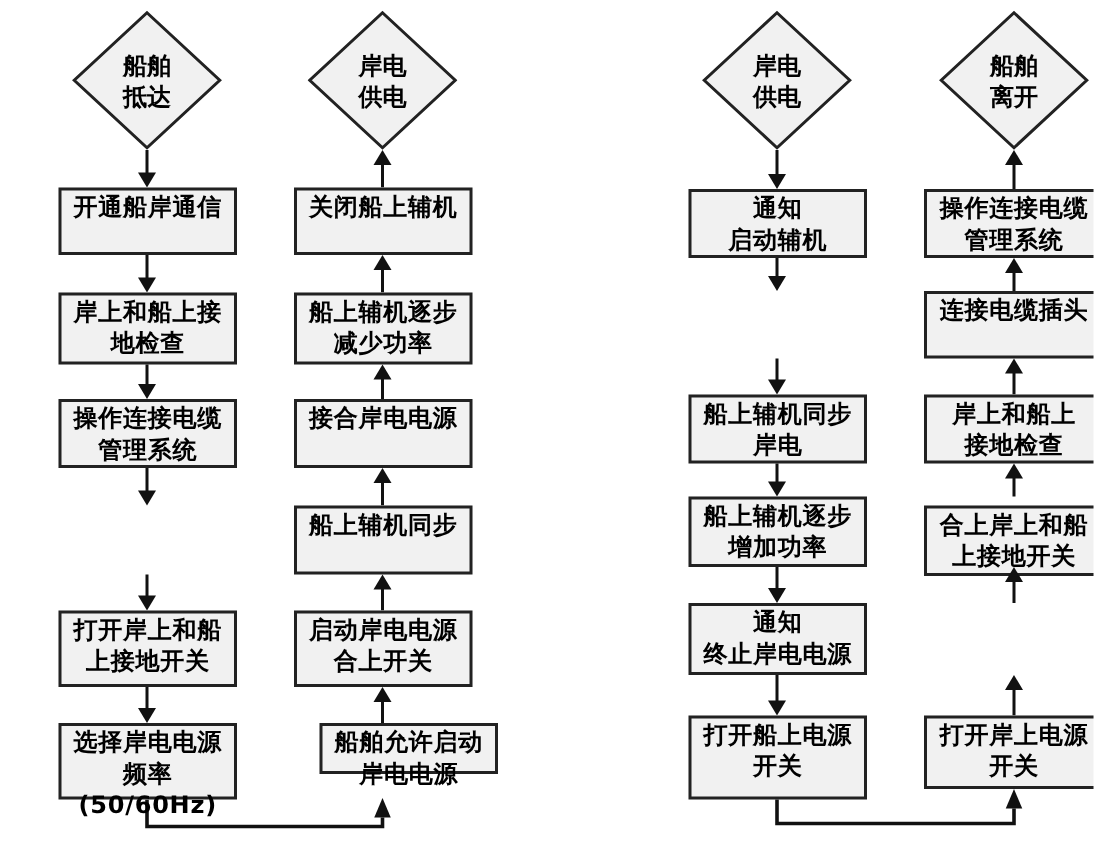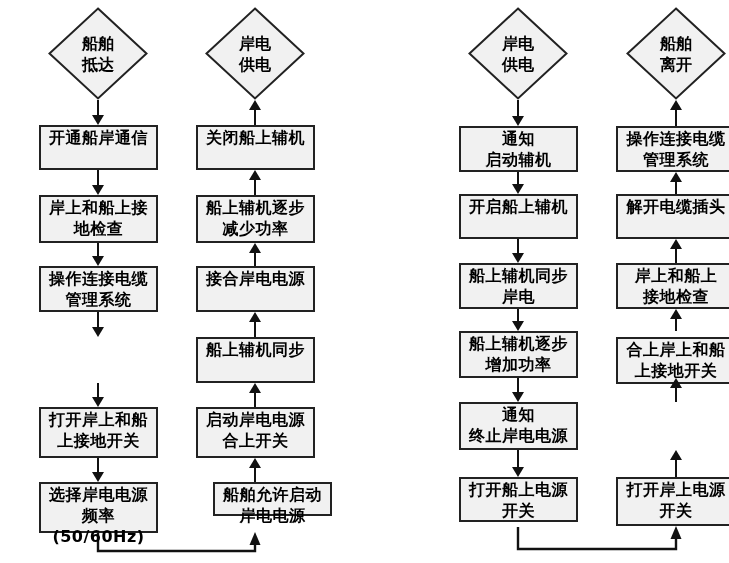--- a/index.html
+++ b/index.html
@@ -181,23 +181,20 @@
   <div class="arrow down" style="left:496px;top:100px;height:26px">
       <span class="shaft"></span>
     </div>
   <div class="pbox" style="left:443px;top:126px;width:119px;height:46px">
       <span>通知
 启动辅机</span>
     </div>
   <div class="arrow down" style="left:496px;top:172px;height:22px">
       <span class="shaft"></span>
     </div>
-  <div class="pbox" style="left:443px;top:194px;width:119px;height:45px">
-      <span>开启船上辅机</span>
-    </div>
   <div class="arrow down" style="left:496px;top:239px;height:24px">
       <span class="shaft"></span>
     </div>
   <div class="pbox" style="left:443px;top:263px;width:119px;height:46px">
       <span>船上辅机同步
 岸电</span>
     </div>
   <div class="arrow down" style="left:496px;top:309px;height:22px">
       <span class="shaft"></span>
     </div>
@@ -208,37 +205,37 @@
   <div class="arrow down" style="left:496px;top:378px;height:24px">
       <span class="shaft"></span>
     </div>
   <div class="pbox" style="left:443px;top:402px;width:119px;height:48px">
       <span>通知
 终止岸电电源</span>
     </div>
   <div class="arrow down" style="left:496px;top:450px;height:27px">
       <span class="shaft"></span>
     </div>
-  <div class="pbox" style="left:443px;top:477px;width:119px;height:45px">
+  <div class="pbox" style="left:443px;top:477px;width:119px;height:56px">
       <span>打开船上电源
 开关</span>
     </div>
 
   <div class="arrow up" style="left:654px;top:100px;height:26px">
       <span class="shaft"></span>
     </div>
   <div class="pbox" style="left:600px;top:126px;width:120px;height:46px">
       <span>操作连接电缆
 管理系统</span>
     </div>
   <div class="arrow up" style="left:654px;top:172px;height:22px">
       <span class="shaft"></span>
     </div>
   <div class="pbox" style="left:600px;top:194px;width:120px;height:45px">
-      <span>解开电缆插头</span>
+      <span>连接电缆插头</span>
     </div>
   <div class="arrow up" style="left:654px;top:239px;height:24px">
       <span class="shaft"></span>
     </div>
   <div class="pbox" style="left:600px;top:263px;width:120px;height:46px">
       <span>岸上和船上
 接地检查</span>
     </div>
   <div class="arrow up" style="left:654px;top:309px;height:22px">
       <span class="shaft"></span>

